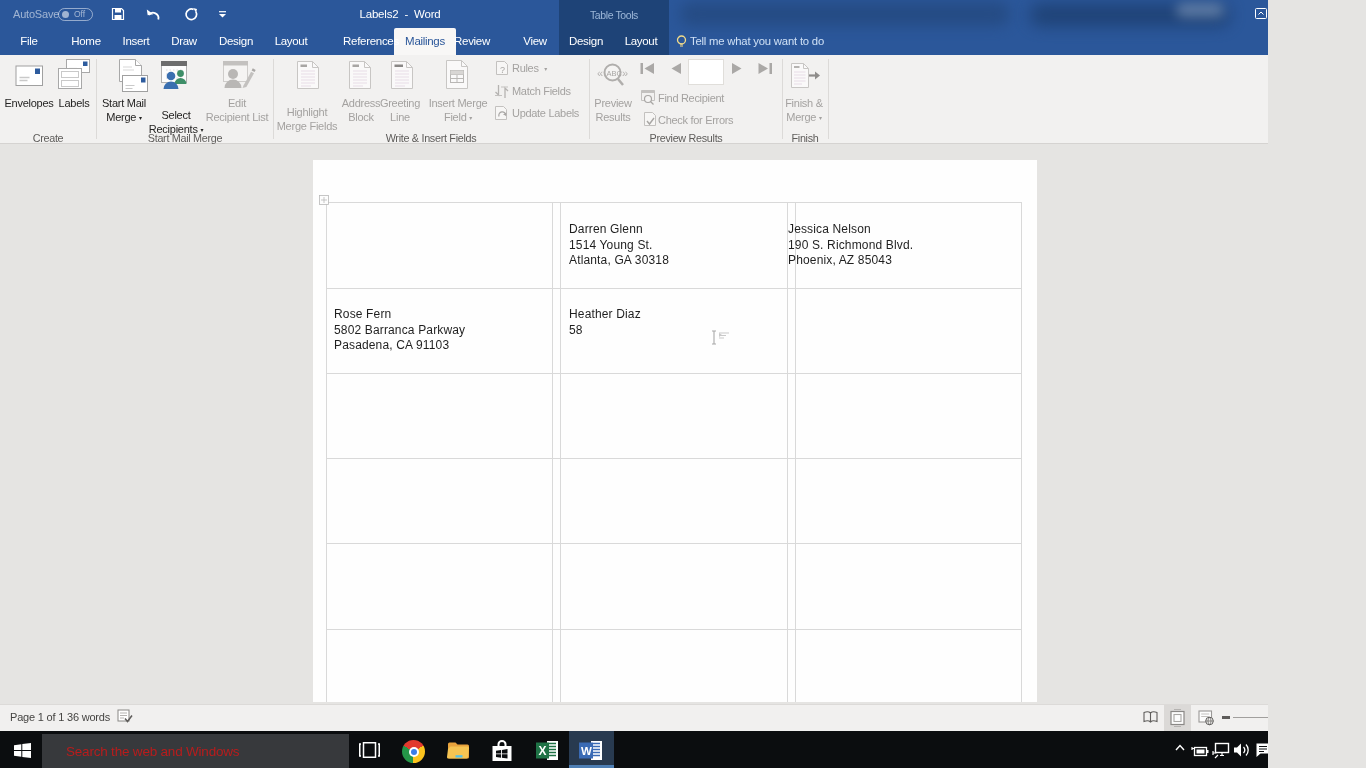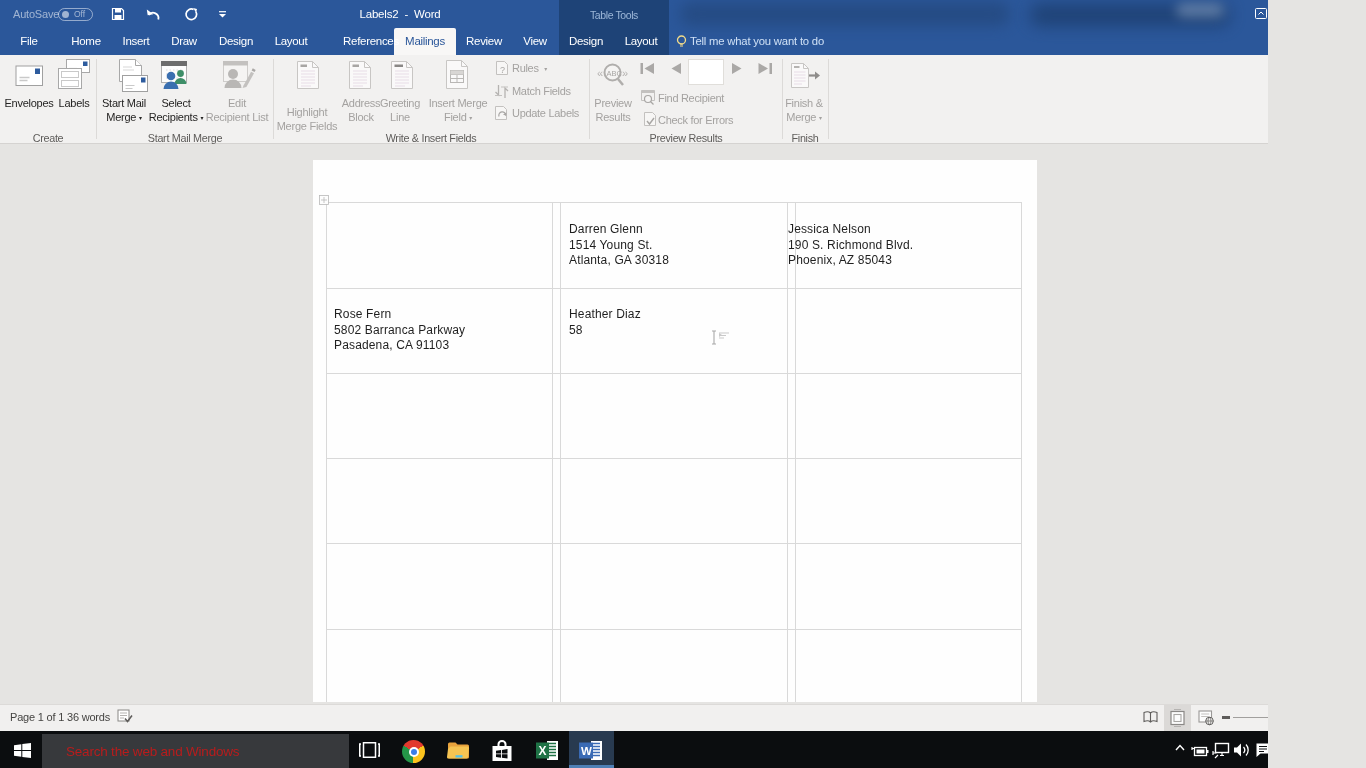--- a/index.html
+++ b/index.html
@@ -76,21 +76,21 @@
 
   <div class="abs" style="left:394px; top:28px; width:62px; height:27px; background:#f8f7f6; border-radius:2px 2px 0 0;"></div>
   <div class="tabtxt" style="left:29px;">File</div>
   <div class="tabtxt" style="left:86px;">Home</div>
   <div class="tabtxt" style="left:136px;">Insert</div>
   <div class="tabtxt" style="left:184px;">Draw</div>
   <div class="tabtxt" style="left:236px;">Design</div>
   <div class="tabtxt" style="left:291px;">Layout</div>
   <div class="tabtxt" style="left:355px;margin-left:16px;">References</div>
   <div class="tabtxt" style="left:425px; color:#2b579a;">Mailings</div>
-  <div class="tabtxt" style="left:484px;">Review</div>
+  <div class="tabtxt" style="left:472px;">Review</div>
   <div class="tabtxt" style="left:535px;">View</div>
   <div class="tabtxt" style="left:586px;">Design</div>
   <div class="tabtxt" style="left:641px;">Layout</div>
   <svg style="left:676px; top:35px;" width="11" height="14" viewBox="0 0 11 14">
     <circle cx="5.5" cy="5" r="4" fill="none" stroke="#f3dc8a" stroke-width="1.3"></circle>
     <path d="M4 9 h3 M4 11 h3" stroke="#f3dc8a" stroke-width="1.1"></path>
   </svg>
   <div class="abs" style="left:690px; top:35px; color:#cfe0f5; font-size:11.3px; letter-spacing:-0.2px;">Tell me what you want to do</div>
 
   <svg style="left:1275px; top:34px;" width="16" height="14" viewBox="0 0 16 14">
@@ -109,21 +109,21 @@
   <div class="gsep" style="left:828px;"></div>
   <div class="glabel" style="left:48px;">Create</div>
   <div class="glabel" style="left:185px;text-align:right;">Start Mail Merge</div>
   <div class="glabel" style="left:431px;">Write &amp; Insert Fields</div>
   <div class="glabel" style="left:686px;">Preview Results</div>
   <div class="glabel" style="left:805px;">Finish</div>
 
   <div class="biglbl" style="left:29px;">Envelopes</div>
   <div class="biglbl" style="left:74px;">Labels</div>
   <div class="biglbl" style="left:124px;">Start Mail<br>Merge&nbsp;<span class="caret">▾</span></div>
-  <div class="biglbl" style="left:176px;">Select<br>Recipients&nbsp;<span class="caret">▾</span></div>
+  <div class="biglbl" style="left:176px;margin-top:12px;">Select<br>Recipients&nbsp;<span class="caret">▾</span></div>
   <div class="biglbl dis" style="left:237px;">Edit<br>Recipient List</div>
   <div class="biglbl dis" style="left:307px;margin-top:9px;">Highlight<br>Merge Fields</div>
   <div class="biglbl dis" style="left:361px;">Address<br>Block</div>
   <div class="biglbl dis" style="left:400px;">Greeting<br>Line</div>
   <div class="biglbl dis" style="left:458px;">Insert Merge<br>Field&nbsp;<span class="caret">▾</span></div>
   <div class="biglbl dis" style="left:613px;">Preview<br>Results</div>
   <div class="biglbl dis" style="left:804px;">Finish &amp;<br>Merge&nbsp;<span class="caret">▾</span></div>
 
   <div class="smallbtn" style="left:512px; top:62px;">Rules&nbsp;&nbsp;<span class="caret">▾</span></div>
   <div class="smallbtn" style="left:512px; top:84.5px;">Match Fields</div>

